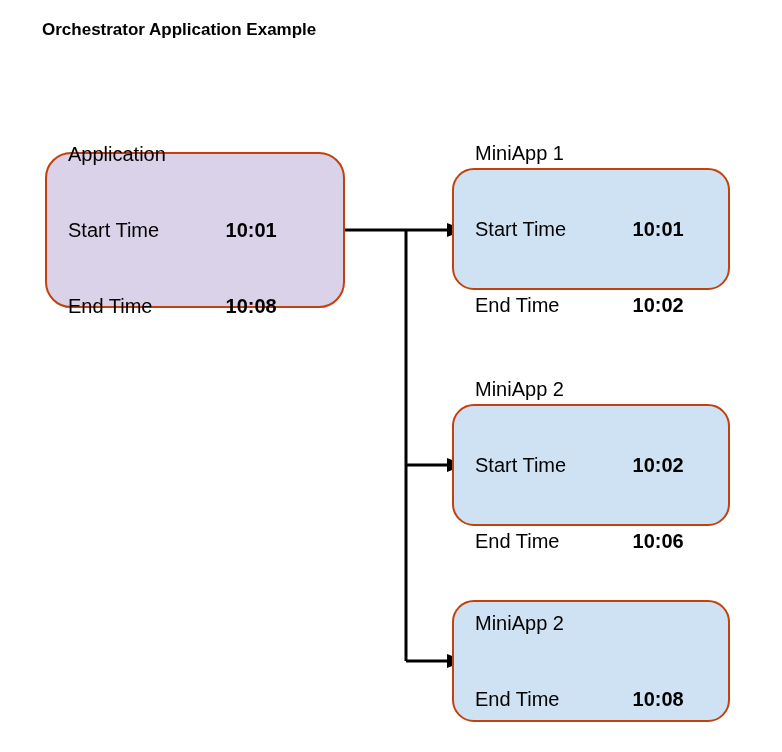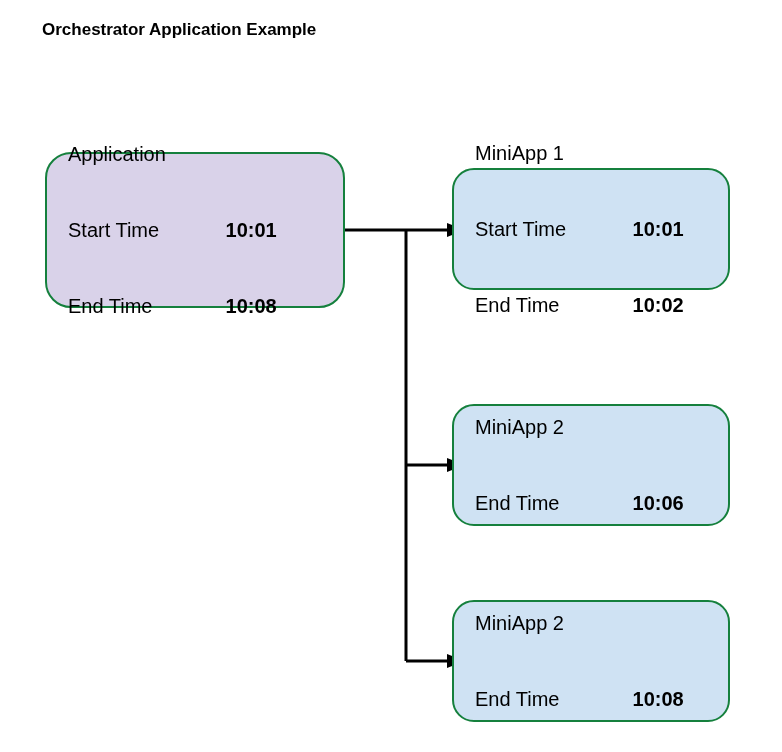--- a/index.html
+++ b/index.html
@@ -22,21 +22,21 @@
     white-space: nowrap;
   }
   .connectors {
     position: absolute;
     left: 0;
     top: 0;
   }
   .node {
     position: absolute;
     box-sizing: border-box;
-    border: 2px solid #15803d;
+    border: 2px solid #c2410c;
     display: flex;
     flex-direction: column;
     justify-content: center;
     padding: 0 8px 0 21px;
     font-size: 20px;
     line-height: 28px;
     color: #000000;
   }
   .node-app {
     left: 45px;
@@ -99,20 +99,24 @@
     </div>
     <div class="node-line">
       <span class="lbl">End Time</span>
       <span class="val">10:02</span>
     </div>
   </div>
 
   <div class="node node-mini node-m2">
     <div class="node-line">MiniApp 2</div>
     <div class="node-line">
+      <span class="lbl">Start Time</span>
+      <span class="val">10:02</span>
+    </div>
+    <div class="node-line">
       <span class="lbl">End Time</span>
       <span class="val">10:06</span>
     </div>
   </div>
 
   <div class="node node-mini node-m3">
     <div class="node-line">MiniApp 2</div>
     <div class="node-line">
       <span class="lbl">End Time</span>
       <span class="val">10:08</span>

